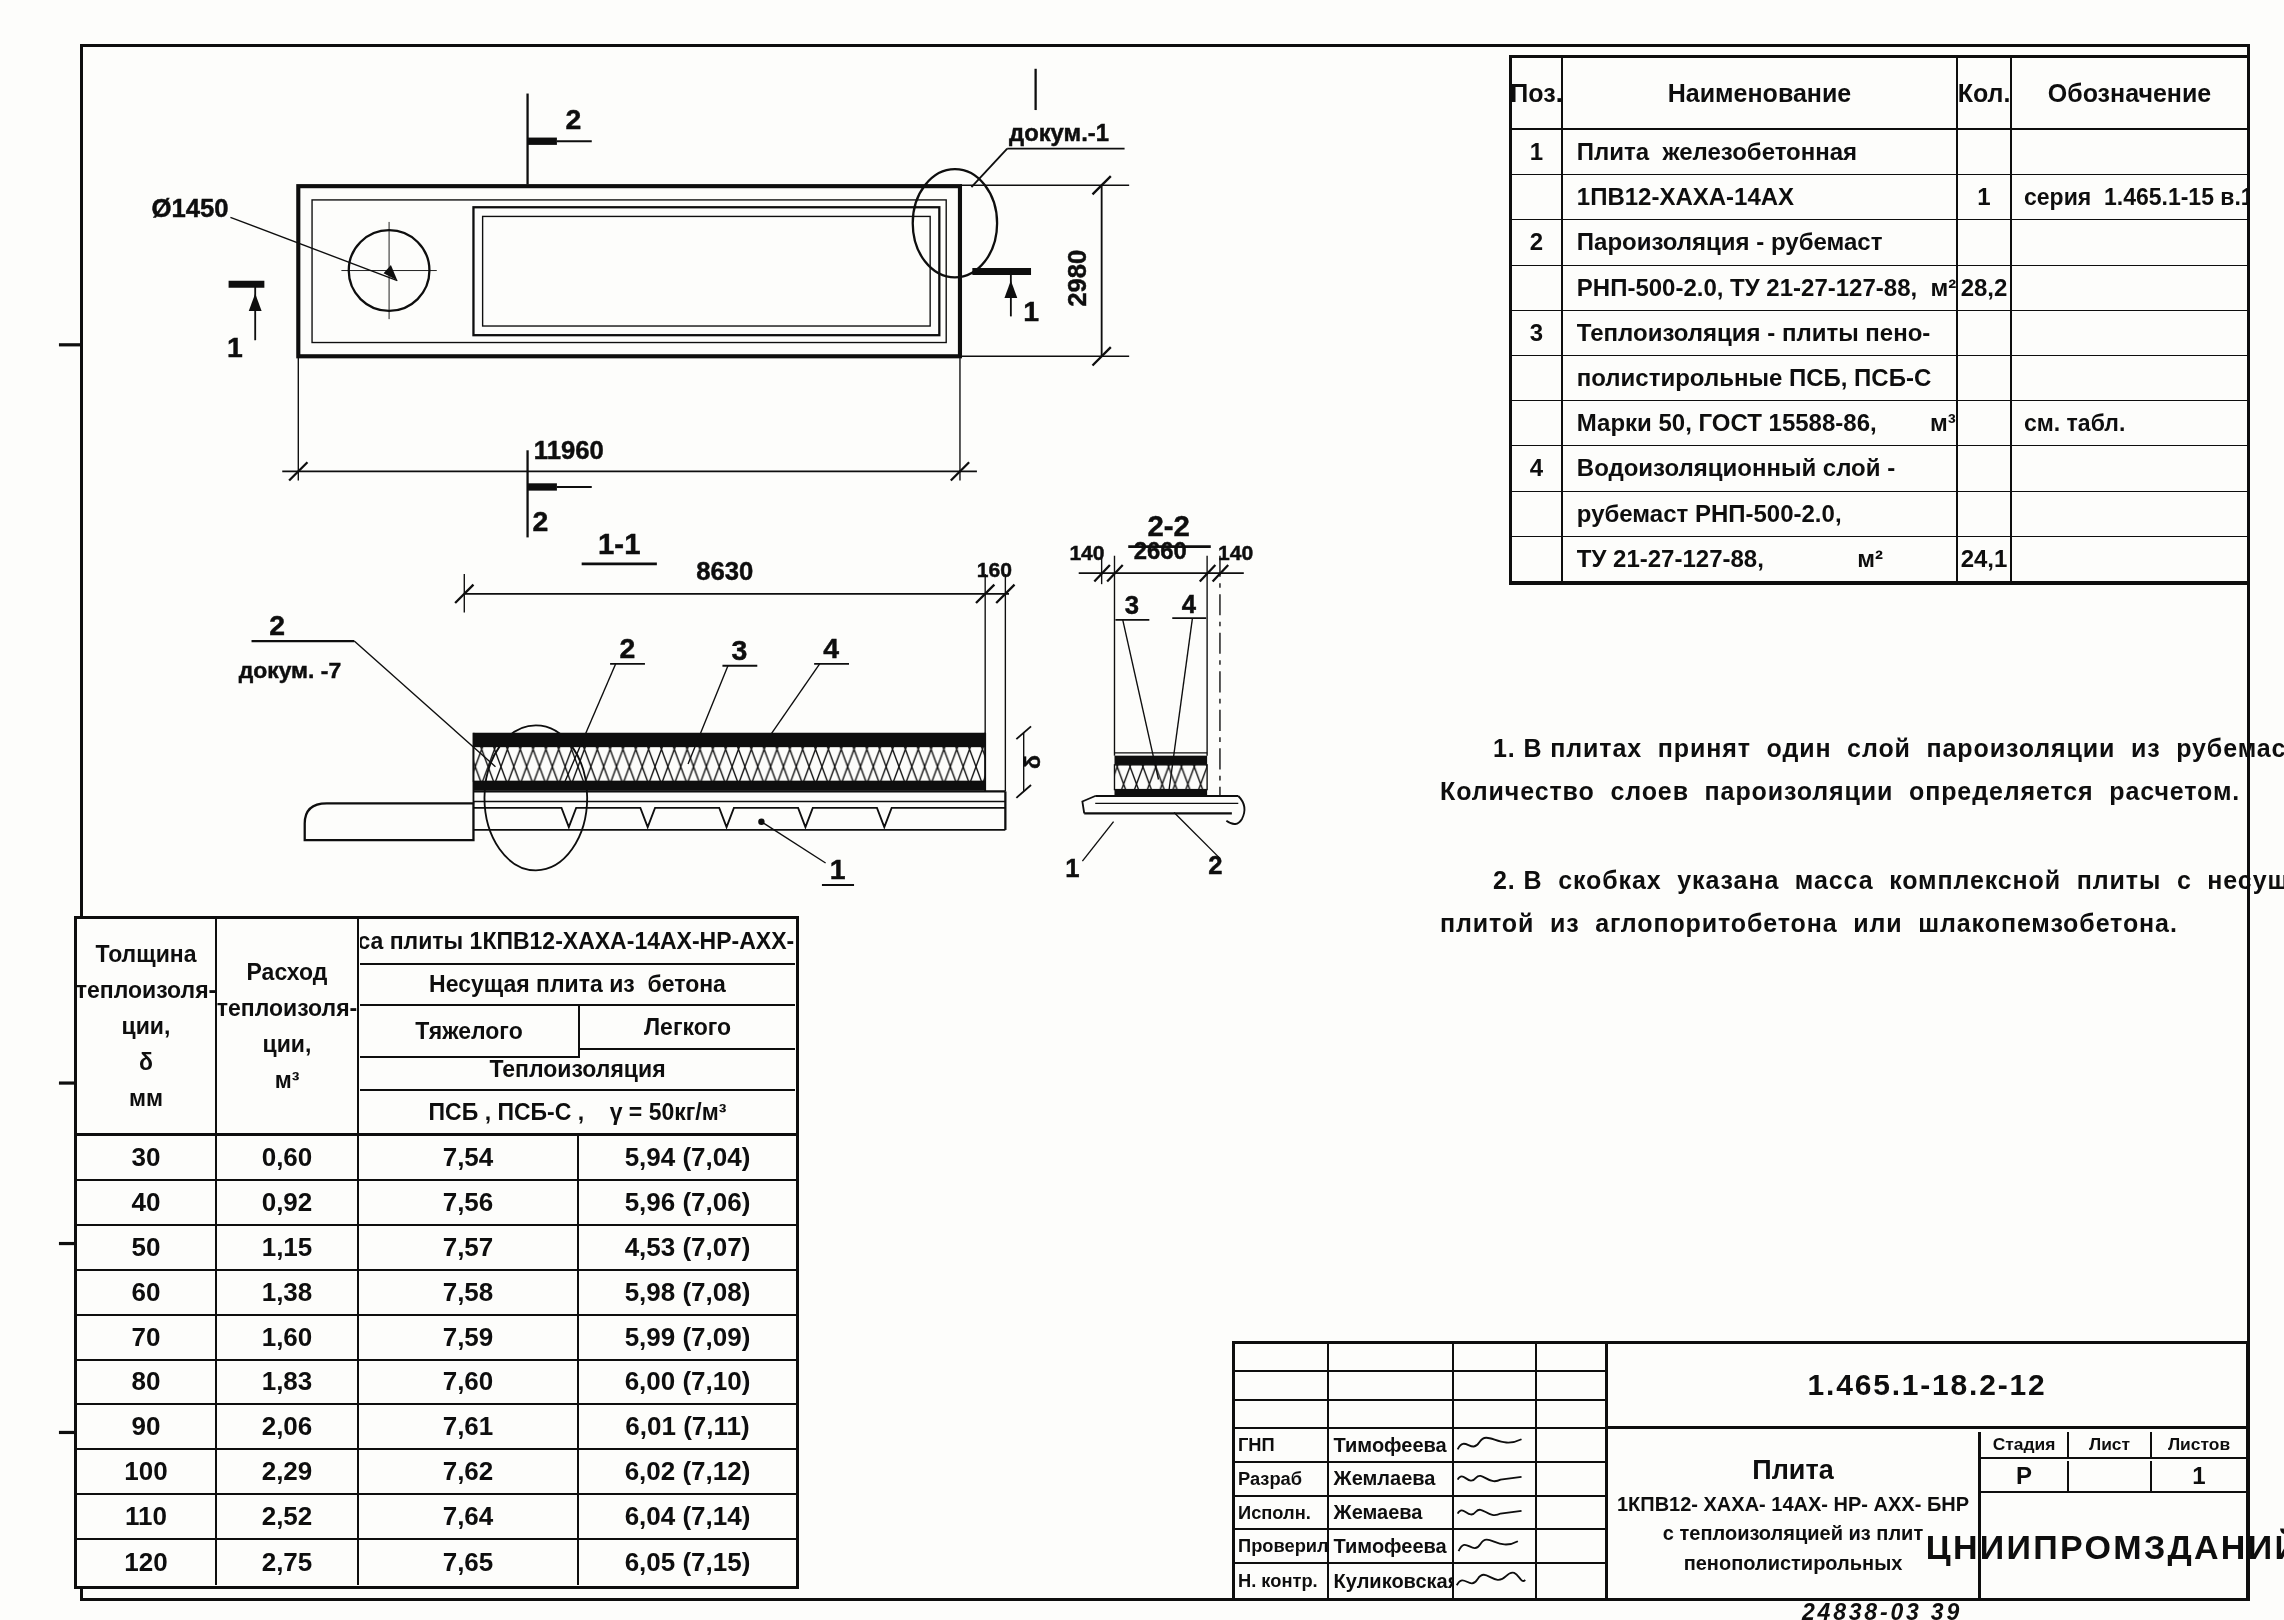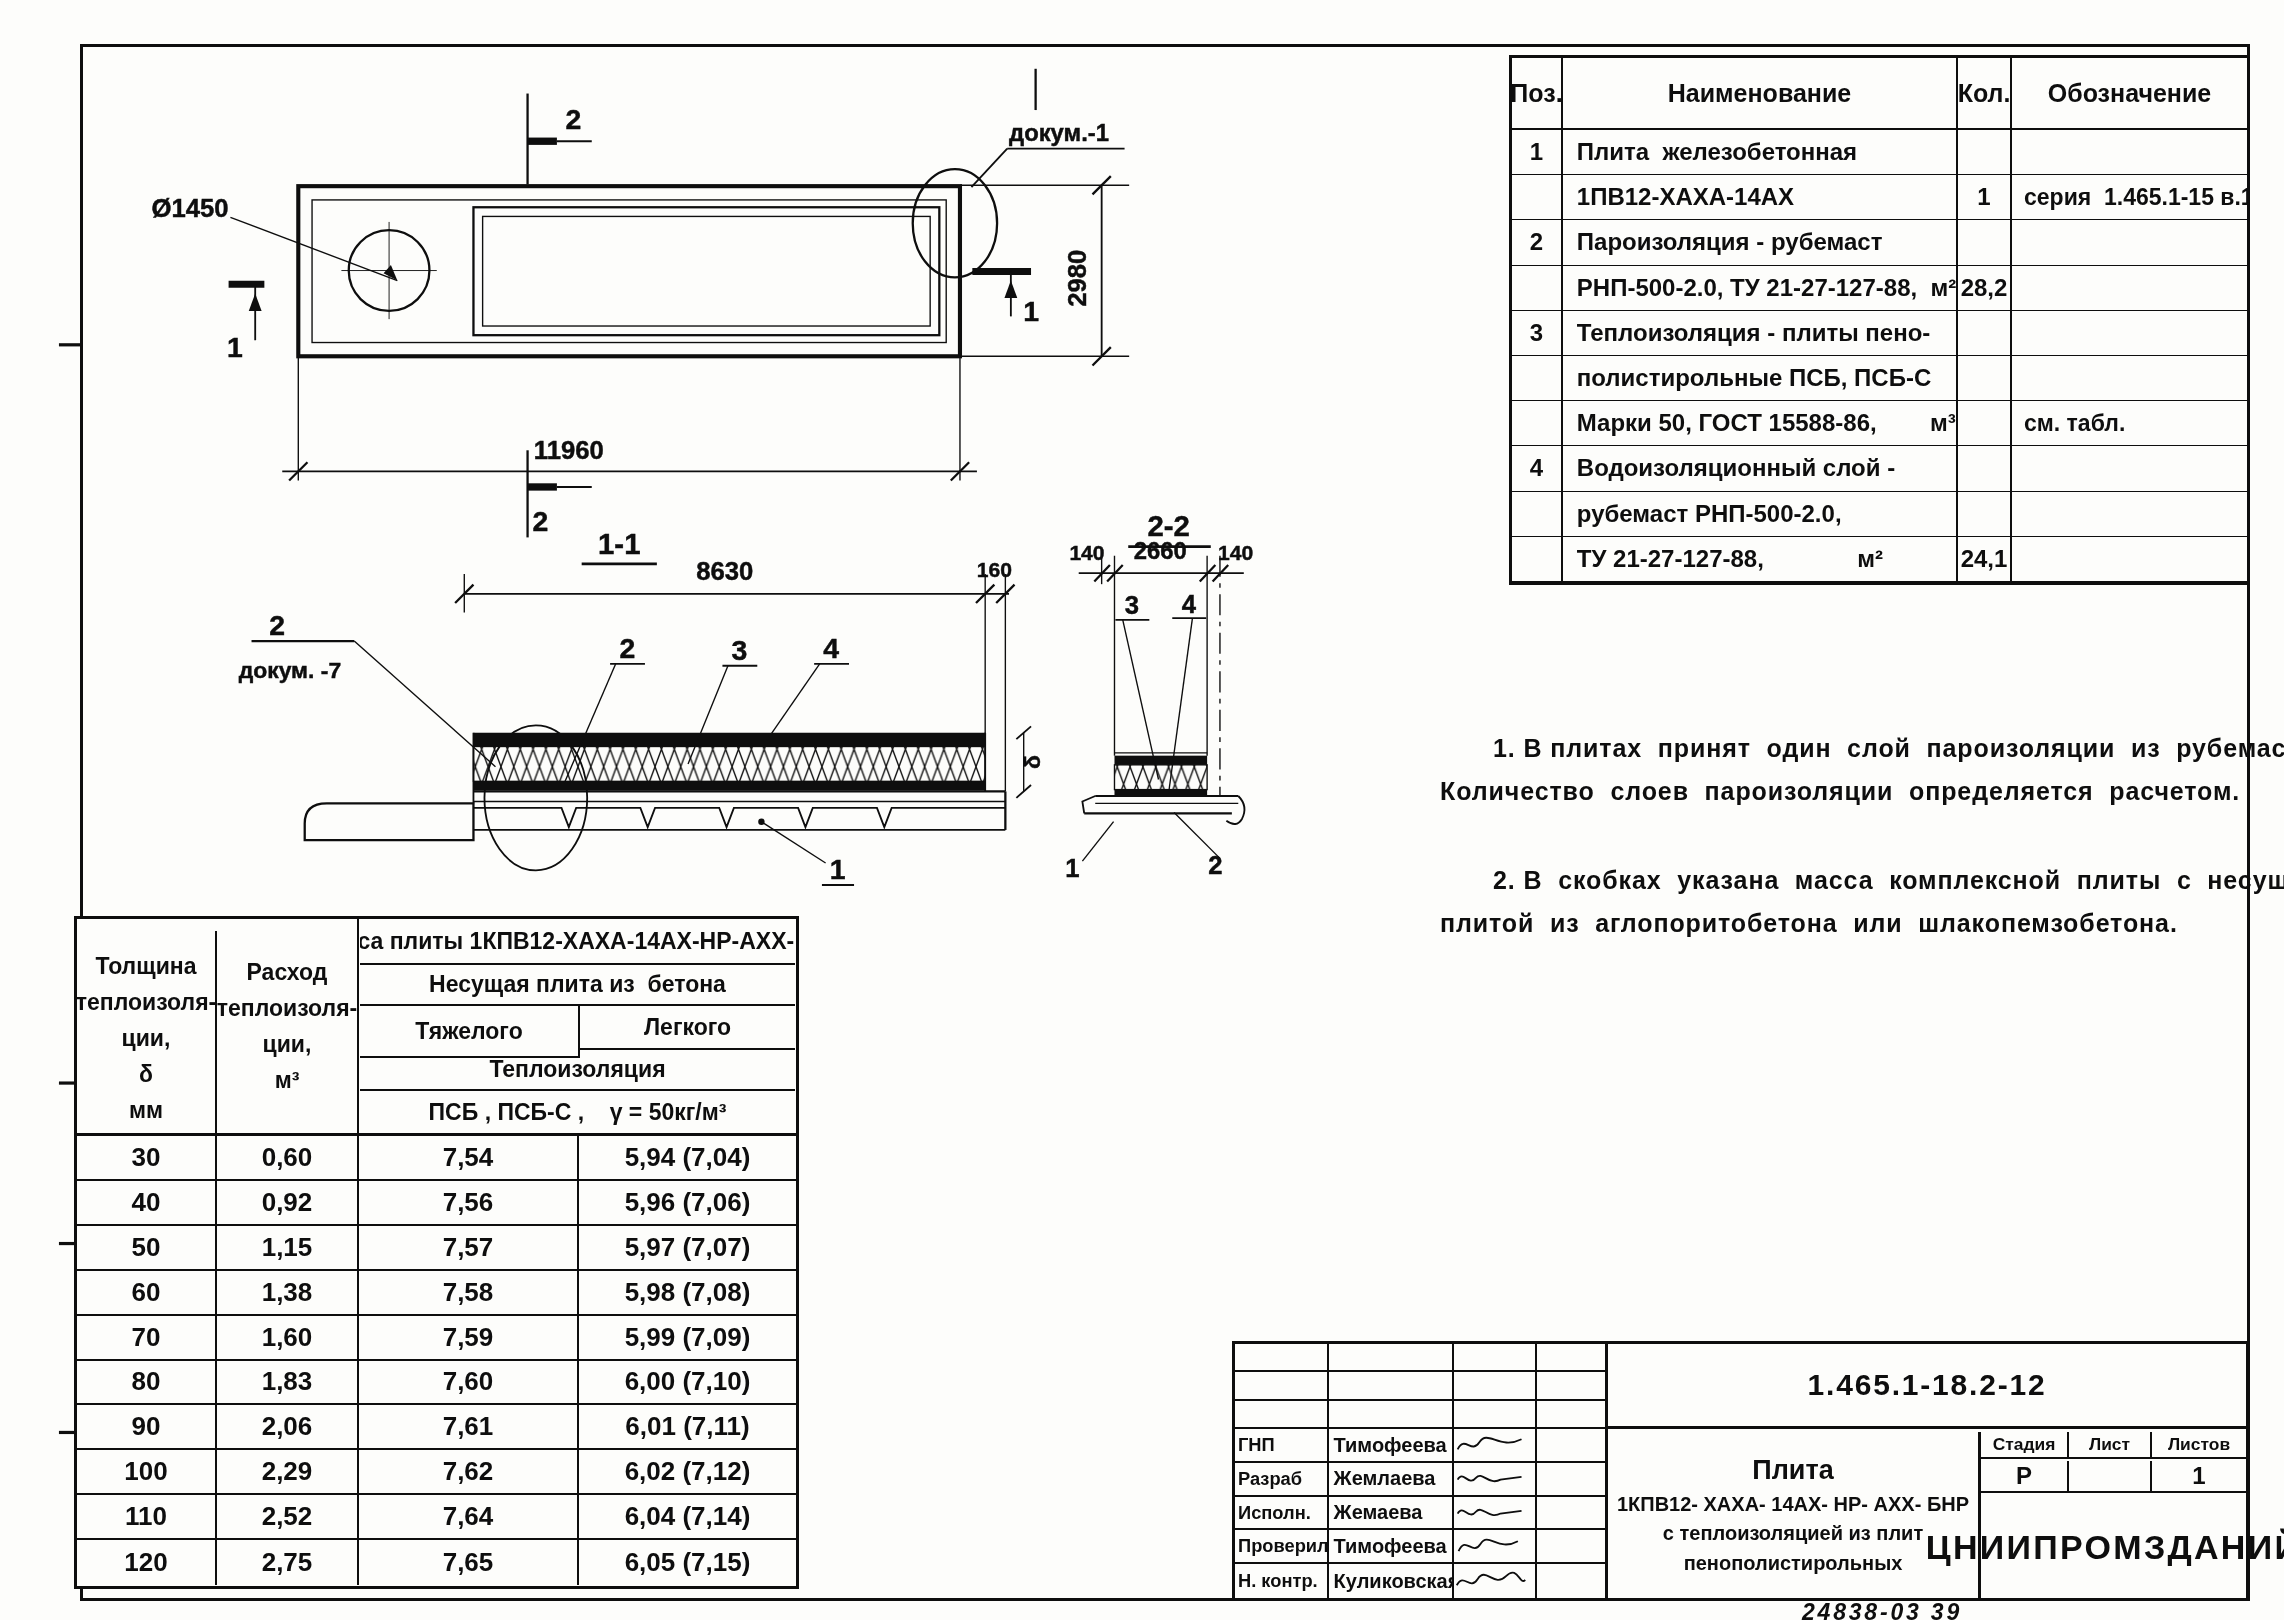--- a/index.html
+++ b/index.html
@@ -29,21 +29,21 @@
   .spec > div.ds { padding-left:12px; font-size:23px; }
 
   
   .note-line { position:absolute; font-size:25px; font-weight:600; letter-spacing:0.9px; white-space:pre; }
 
   
   .mass { position:absolute; left:74px; top:916px; width:725px; height:673px;
           border:3.7px solid #0e0e0e; background:#fdfdfb; }
   .mass .cell { position:absolute; display:flex; align-items:center; justify-content:center;
                 text-align:center; font-size:23px; overflow:hidden; white-space:pre; }
-  .mh-a { left:0; top:12px; width:140px; height:214px; border-right:2.8px solid #0e0e0e; flex-direction:column; }
+  .mh-a { left:0; top:0; width:140px; height:214px; border-right:2.8px solid #0e0e0e; flex-direction:column; }
   .mh-b { left:140px; top:0; width:142px; height:214px; border-right:2.8px solid #0e0e0e; flex-direction:column; }
   .mh-a div, .mh-b div { line-height:36px; }
   .m-b1 { left:283px; top:0; width:435px; height:46px; border-bottom:2.3px solid #0e0e0e; font-size:19px; }
   .m-b2 { left:283px; top:46px; width:435px; height:41px; border-bottom:2.3px solid #0e0e0e; }
   .m-b3a{ left:283px; top:87px; width:220px; height:52px; border-right:2.8px solid #0e0e0e; border-bottom:2.3px solid #0e0e0e; }
   .m-b3b{ left:503px; top:87px; width:215px; height:44px; border-bottom:2.3px solid #0e0e0e; }
   .m-b4 { left:283px; top:131px; width:435px; height:41px; border-bottom:2.3px solid #0e0e0e; }
   .m-b5 { left:283px; top:172px; width:435px; height:42px; }
   .m-sep{ position:absolute; left:0; top:214px; width:100%; height:3.2px; background:#0e0e0e; }
   .mrows{ position:absolute; left:0; top:217px; width:100%; height:449px;
@@ -360,21 +360,21 @@
       <div class="mrow">
         <div>40</div>
           <div>0,92</div>
           <div>7,56</div>
           <div>5,96 (7,06)</div>
       </div>
       <div class="mrow">
         <div>50</div>
           <div>1,15</div>
           <div>7,57</div>
-          <div>5,97 (7,07)</div>
+          <div>4,53 (7,07)</div>
       </div>
       <div class="mrow">
         <div>60</div>
           <div>1,38</div>
           <div>7,58</div>
           <div>5,98 (7,08)</div>
       </div>
       <div class="mrow">
         <div>70</div>
           <div>1,60</div>

